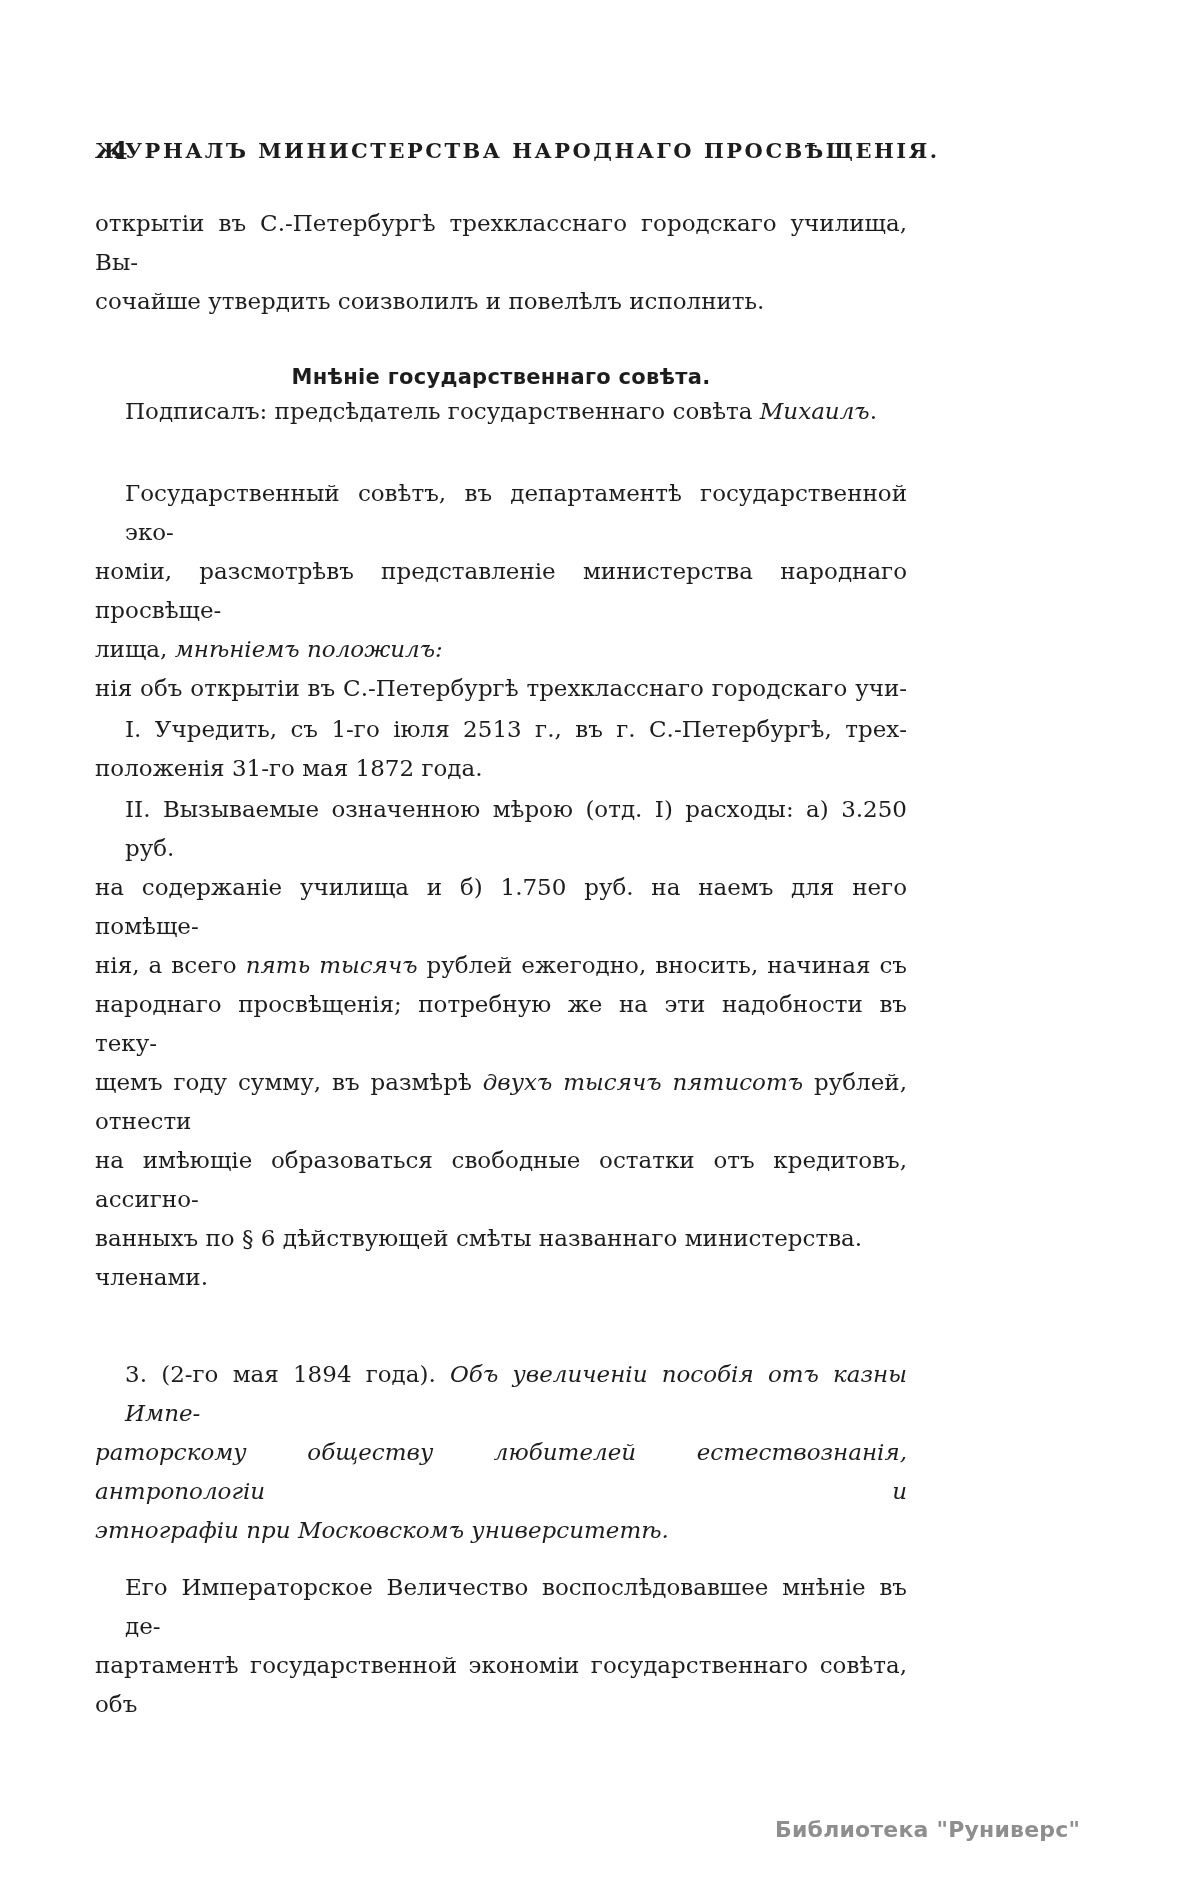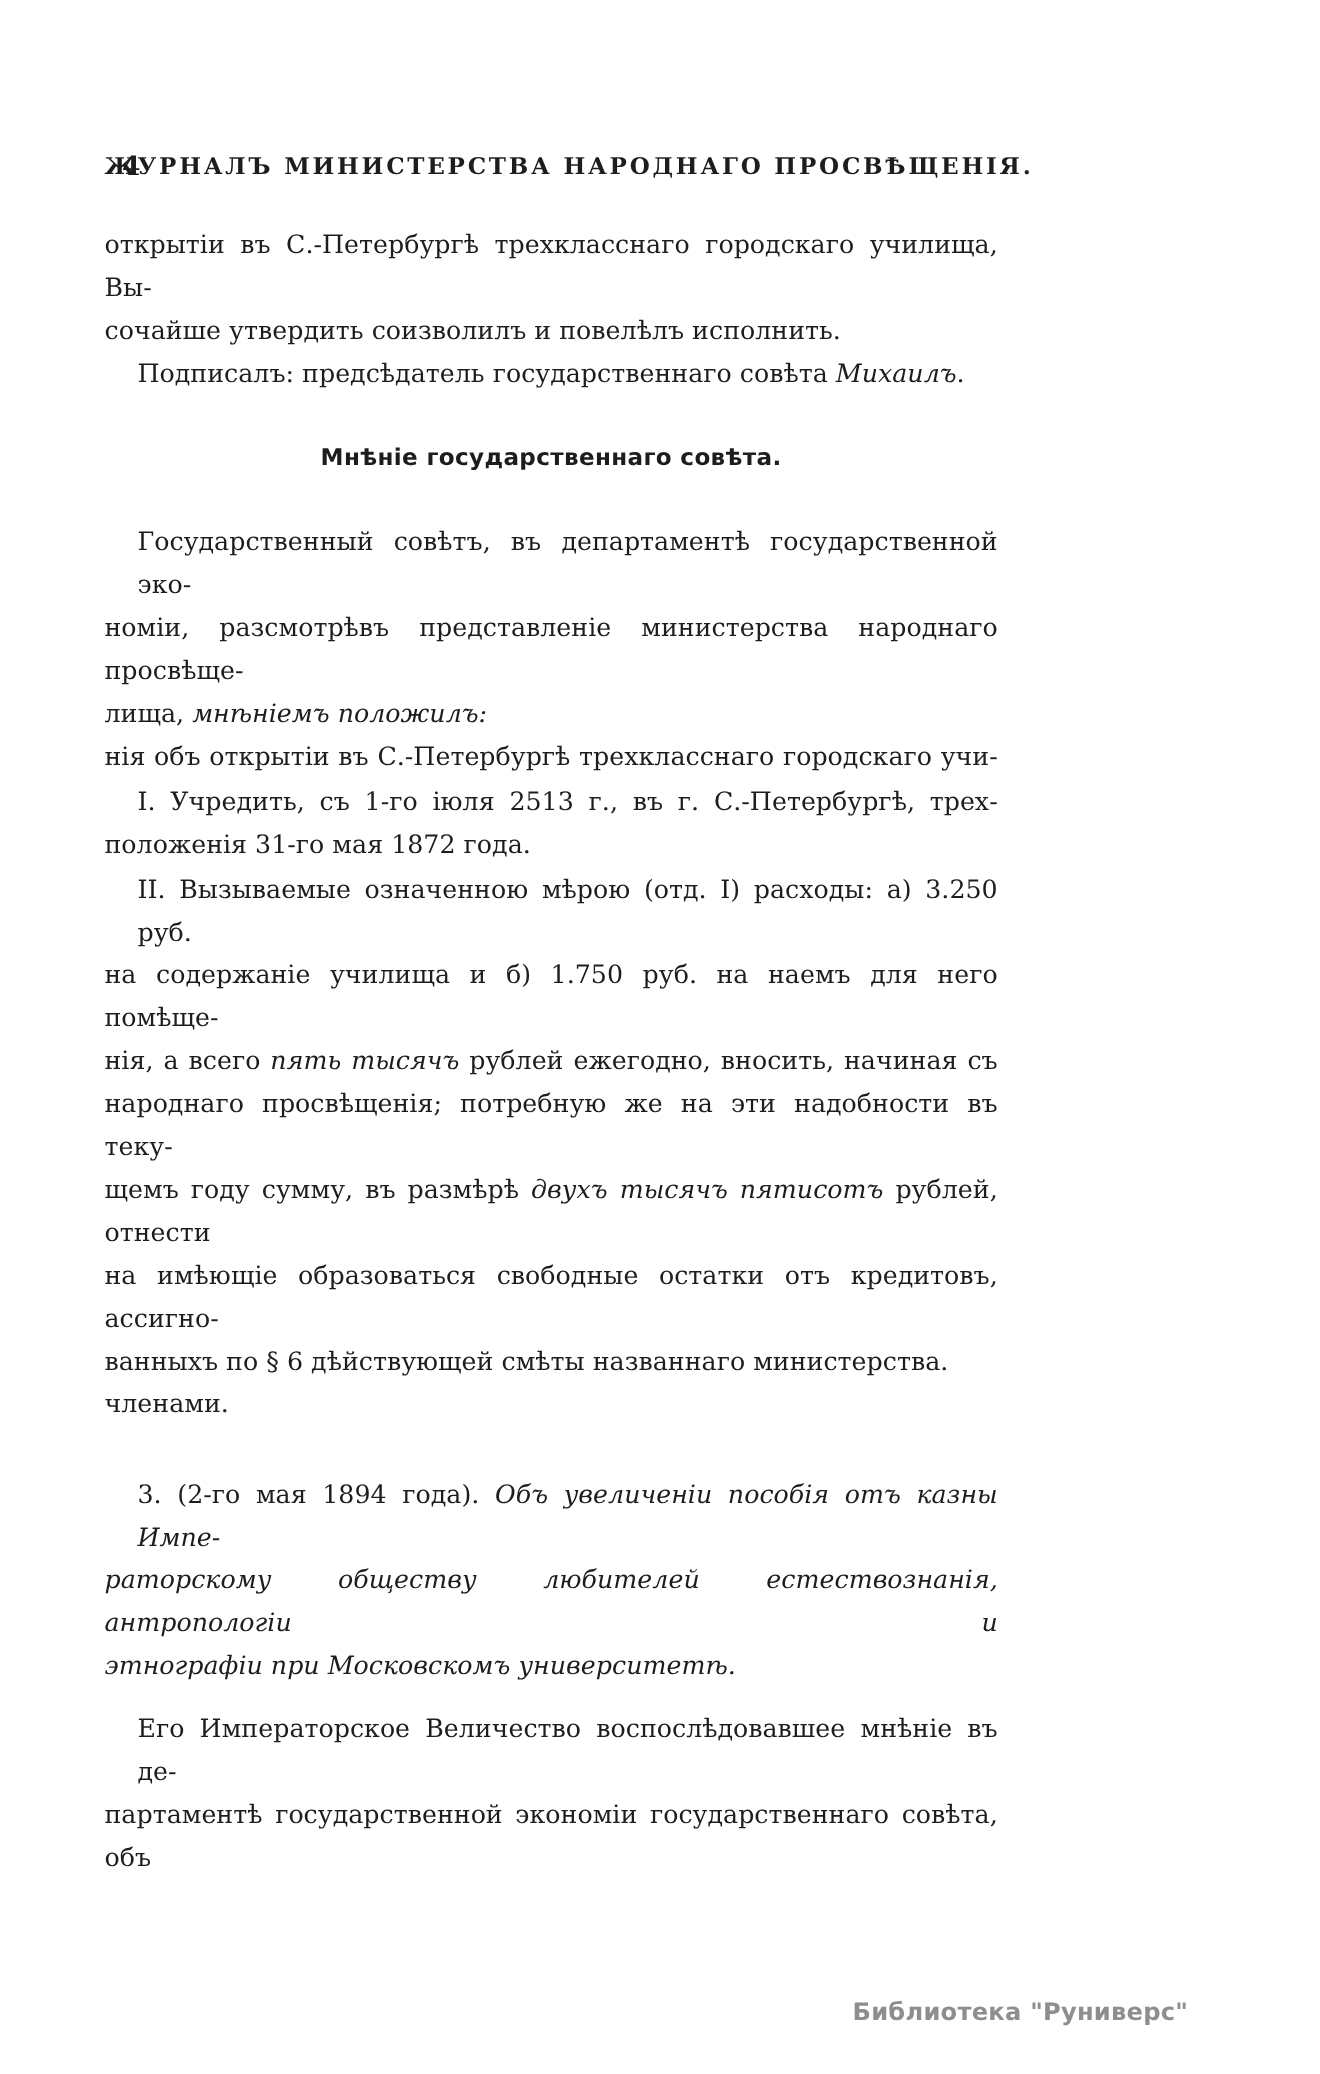--- a/index.html
+++ b/index.html
@@ -64,21 +64,21 @@
     font-weight: bold;
     font-size: 21px;
     line-height: 30px;
     letter-spacing: 0.3px;
   }
   
   .block-2  { margin-top: 41px; }
   .block-3  { margin-top: 43px; }
   .block-4  { margin-top: 2px; }
   .block-5  { margin-top: 2px; }
-  .block-7  { margin-top: 43px; }
+  .block-7  { margin-top: 58px; }
   .block-8  { margin-top: 18px; }
   .library-watermark {
     position: absolute;
     left: 775px;
     top: 1817px;
     font-family: "DejaVu Sans", "Liberation Sans", sans-serif;
     font-weight: bold;
     font-size: 22px;
     color: #8e8e8e;
     letter-spacing: 0.2px;
@@ -89,24 +89,24 @@
 <body>
 
 <div class="page">
   <div class="page-number">4</div>
   <div class="running-header">ЖУРНАЛЪ МИНИСТЕРСТВА НАРОДНАГО ПРОСВѢЩЕНІЯ.</div>
   <div class="content-column">
       <div class="block block-0 paragraph">
         <div class="line"><span class="rm">открытіи въ С.-Петербургѣ трехкласснаго городскаго училища, Вы-</span></div>
         <div class="line last"><span class="rm">сочайше утвердить соизволилъ и повелѣлъ исполнить.</span></div>
       </div>
+      <div class="block block-2 heading">Мнѣніе государственнаго совѣта.</div>
       <div class="block block-1 paragraph">
         <div class="line indent last"><span class="rm">Подписалъ: предсѣдатель государственнаго совѣта </span><span class="it">Михаилъ</span><span class="rm">.</span></div>
       </div>
-      <div class="block block-2 heading">Мнѣніе государственнаго совѣта.</div>
       <div class="block block-3 paragraph">
         <div class="line indent"><span class="rm">Государственный совѣтъ, въ департаментѣ государственной эко-</span></div>
         <div class="line"><span class="rm">номіи, разсмотрѣвъ представленіе министерства народнаго просвѣще-</span></div>
         <div class="line last"><span class="rm">лища, </span><span class="it">мнѣніемъ положилъ:</span></div>
         <div class="line"><span class="rm">нія объ открытіи въ С.-Петербургѣ трехкласснаго городскаго учи-</span></div>
       </div>
       <div class="block block-4 paragraph">
         <div class="line indent"><span class="rm">I. Учредить, съ 1-го іюля 2513 г., въ г. С.-Петербургѣ, трех-</span></div>
         <div class="line last"><span class="rm">положенія 31-го мая 1872 года.</span></div>
       </div>

